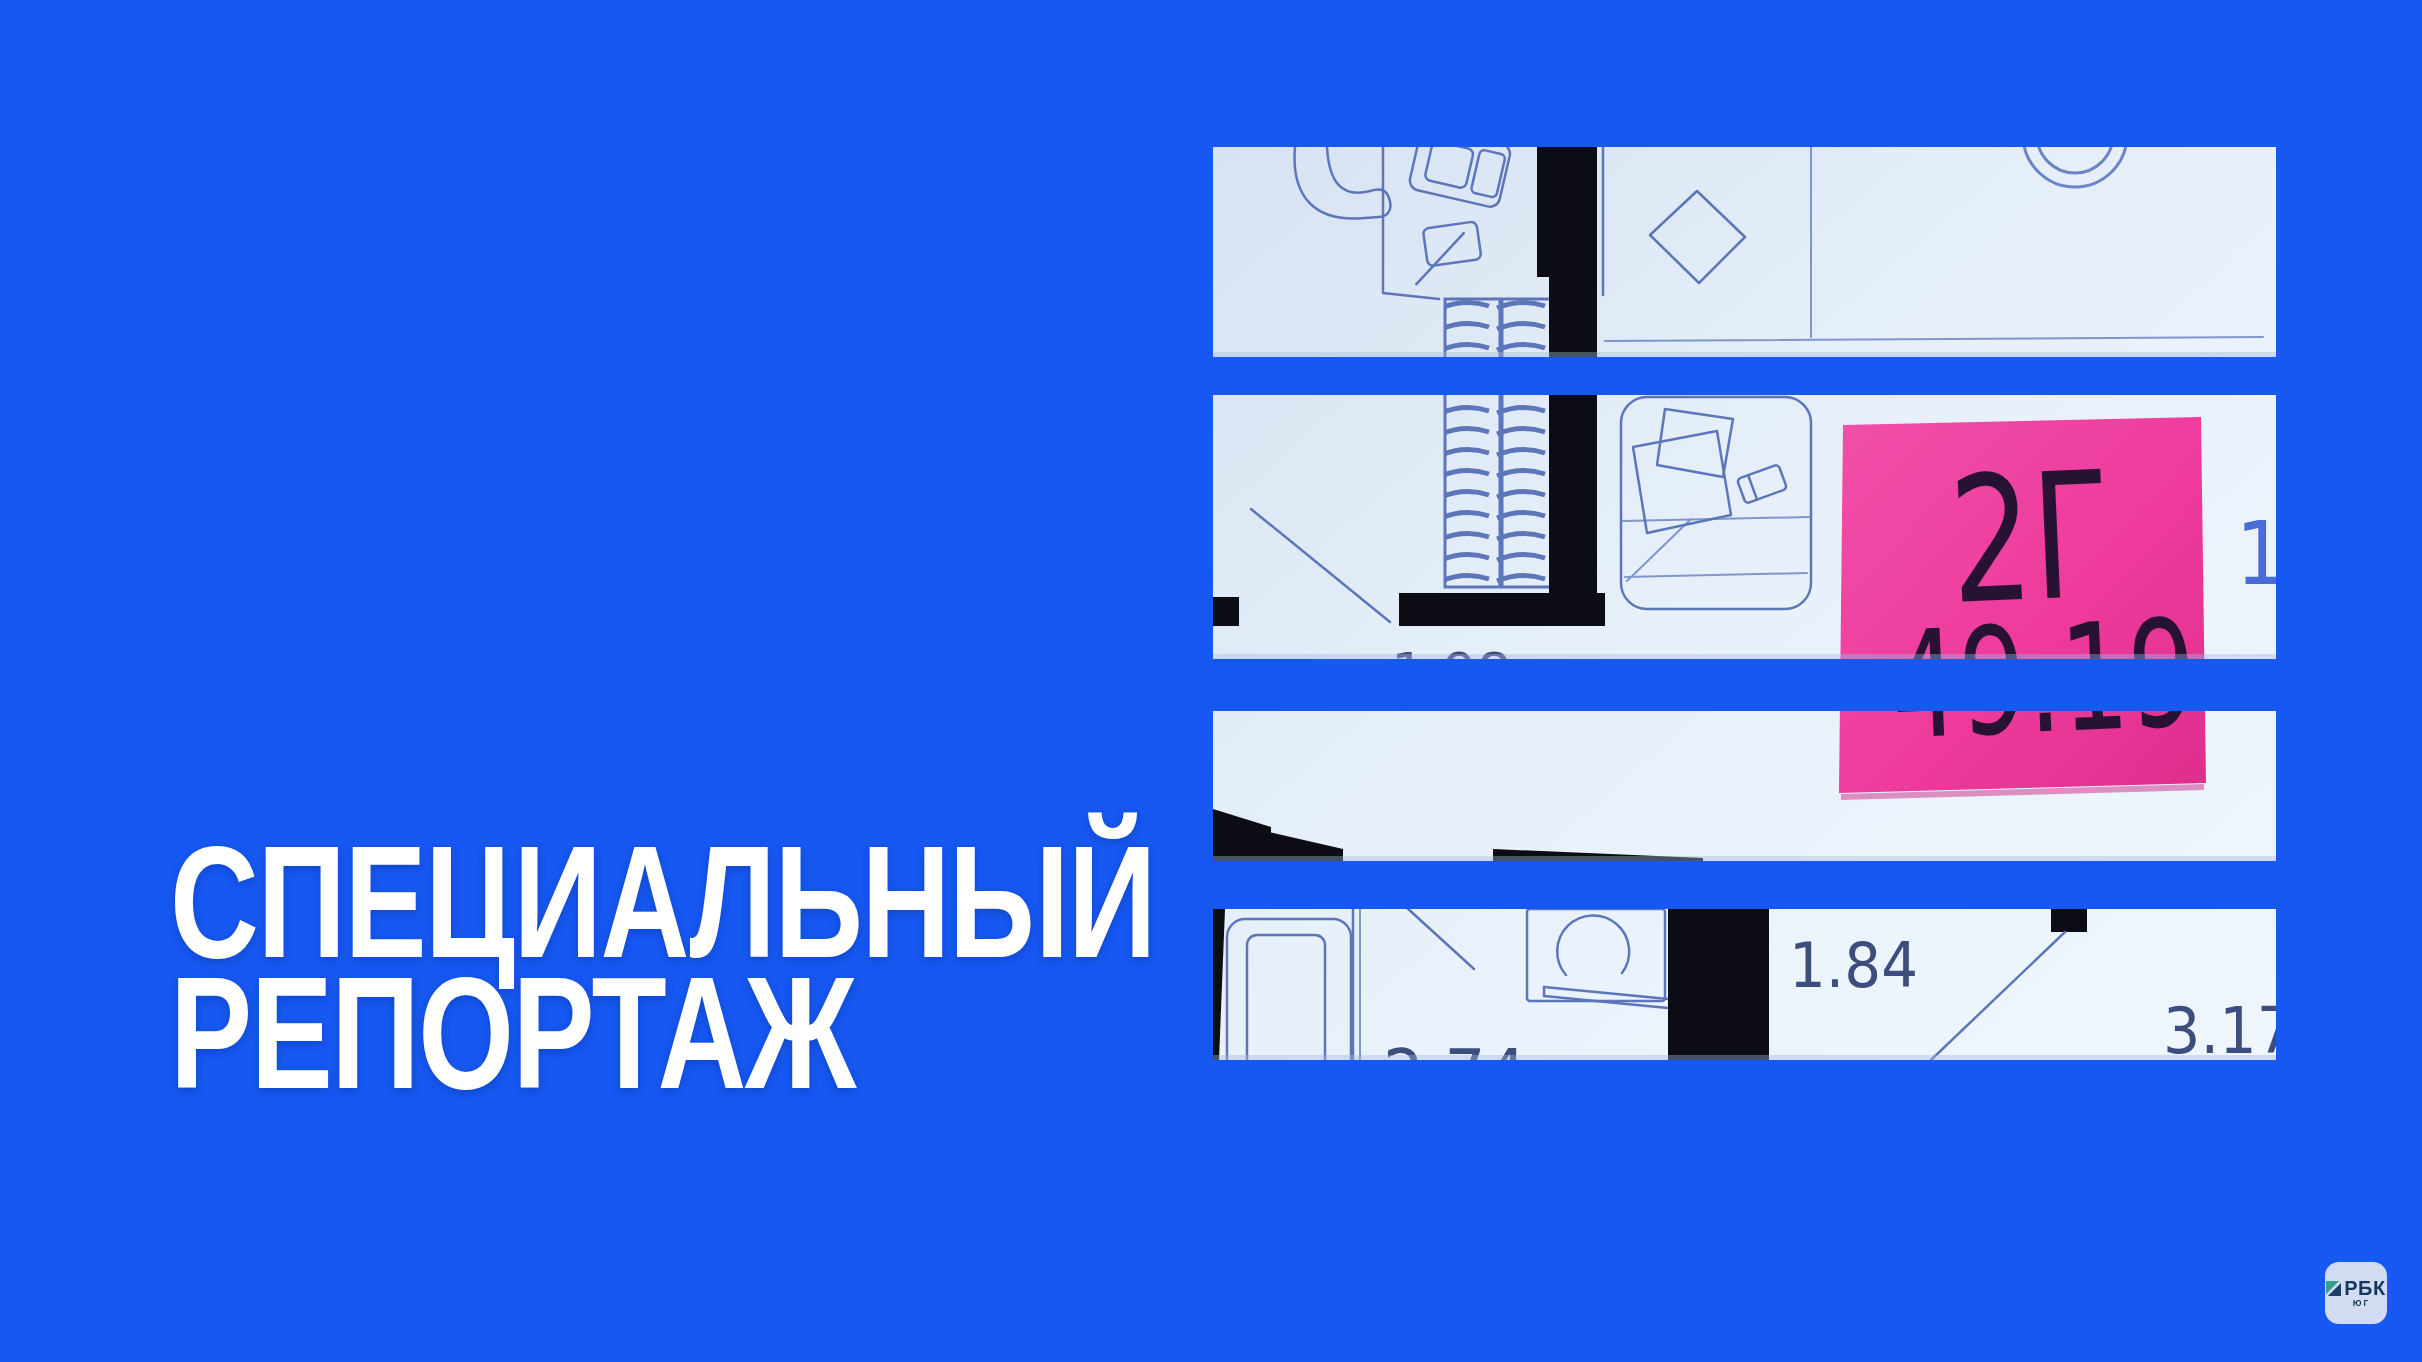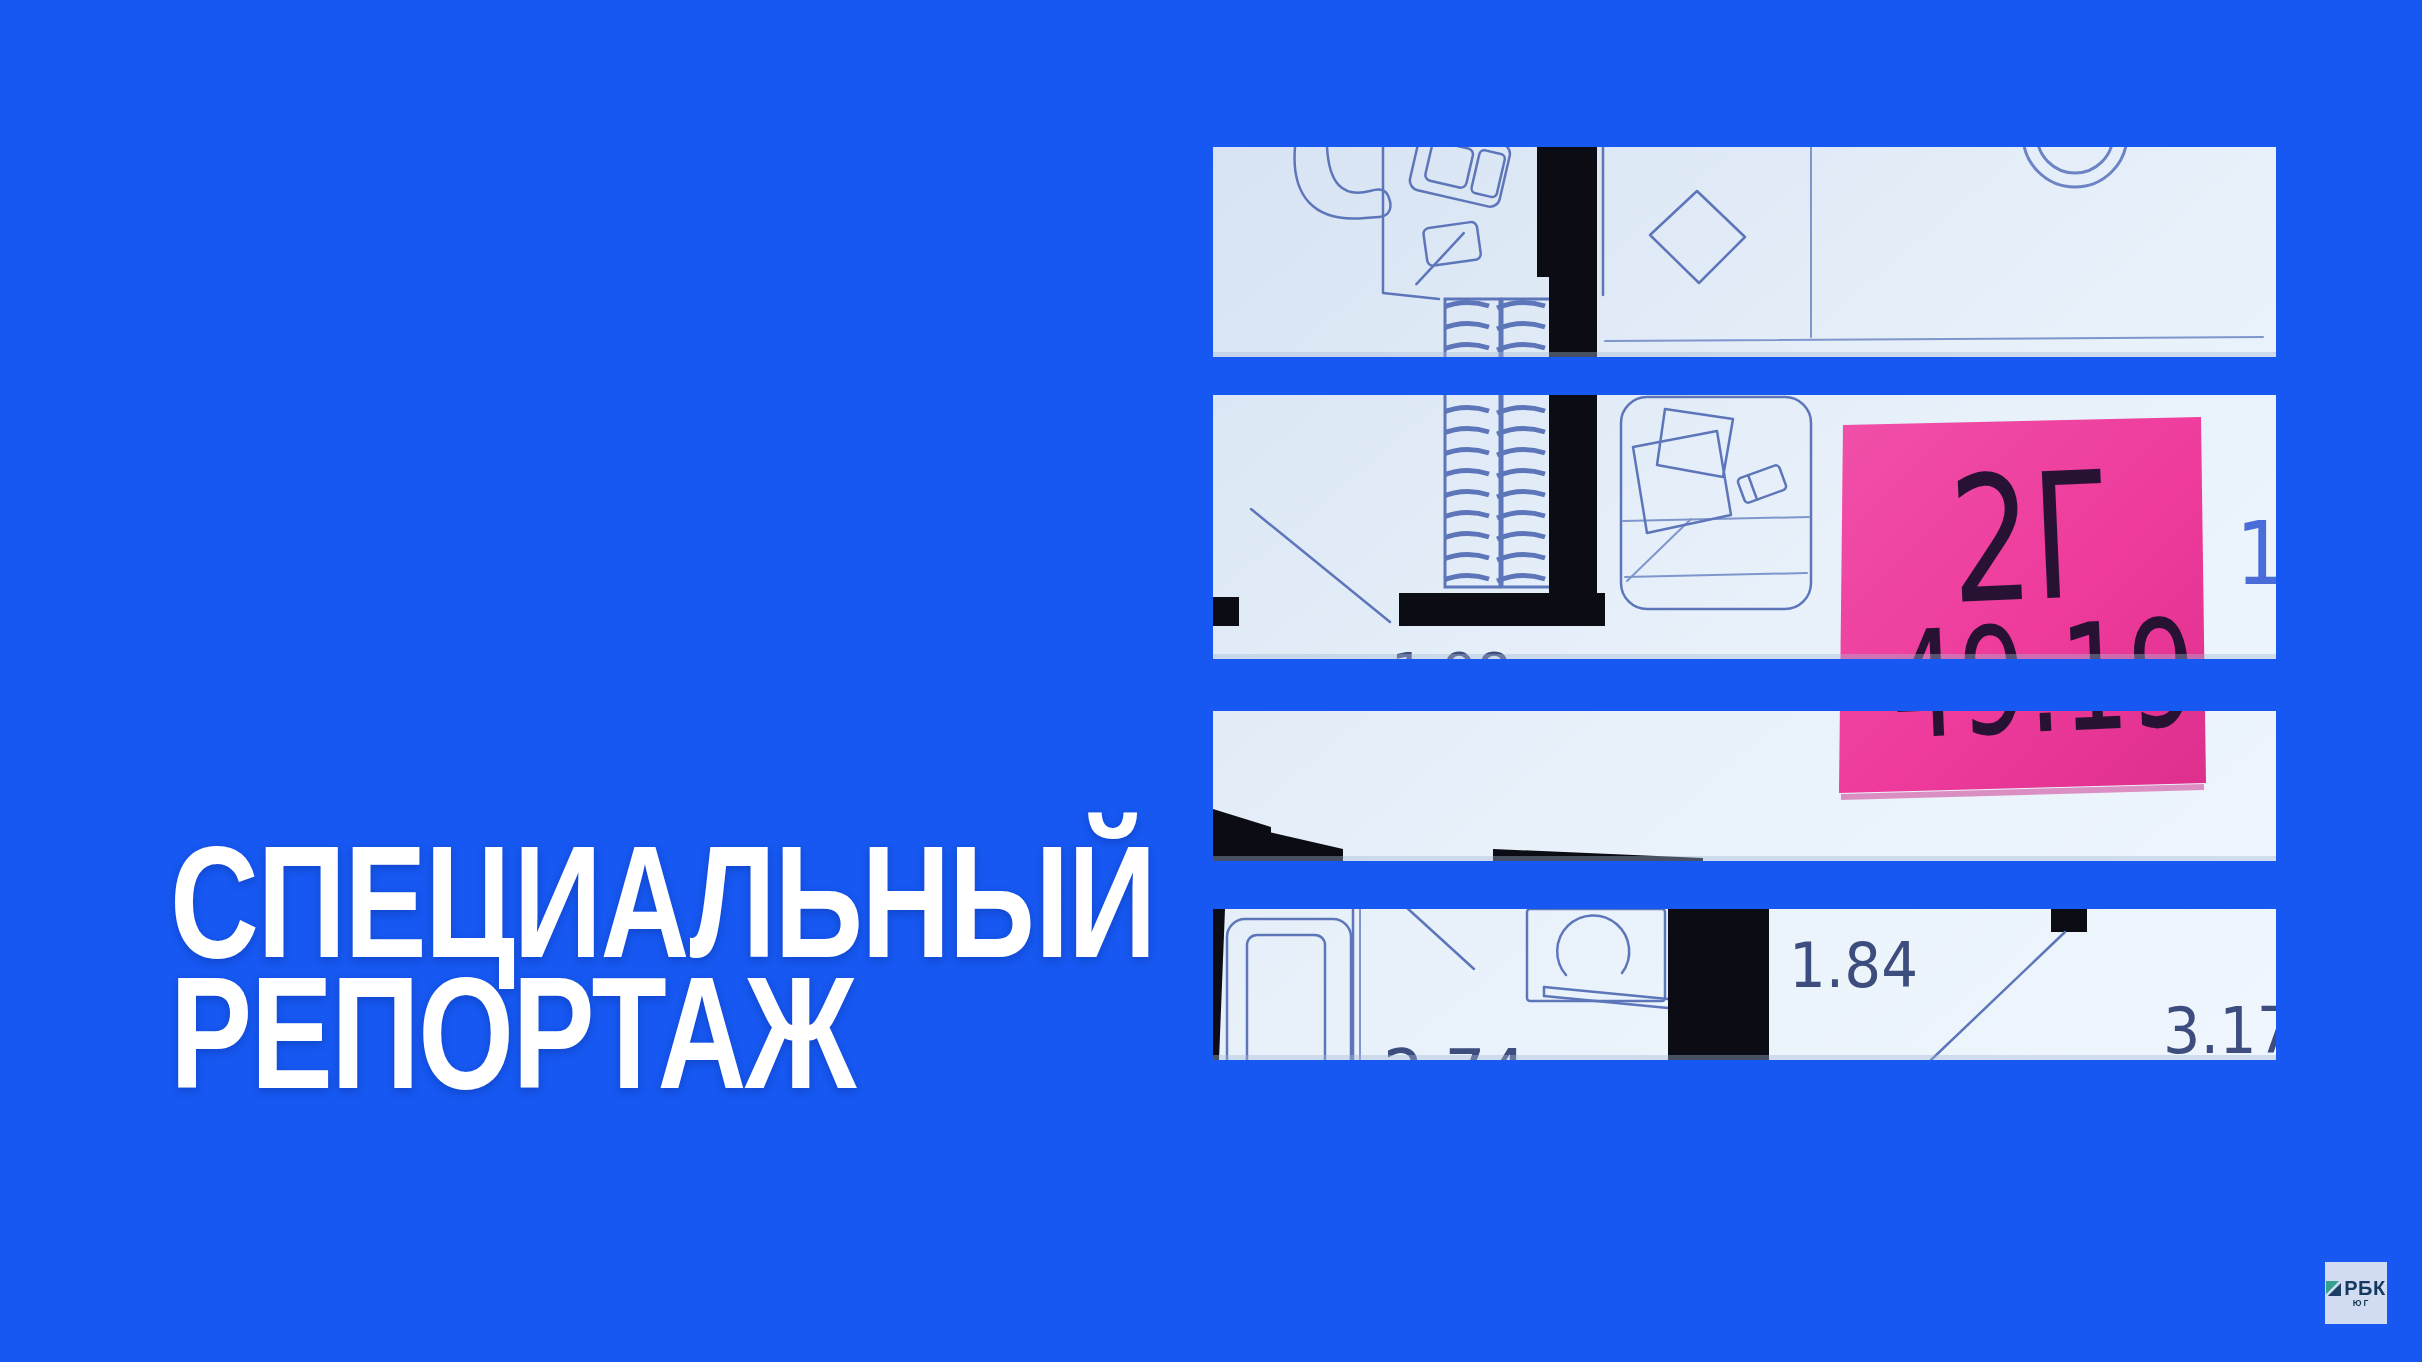--- a/index.html
+++ b/index.html
@@ -30,21 +30,21 @@
   .ln{stroke:var(--line);fill:none;stroke-width:2.5;stroke-linecap:round;stroke-linejoin:round;}
   .lnl{stroke:var(--line-light);fill:none;stroke-width:2;stroke-linecap:round;}
   .blk{fill:var(--blk);stroke:none;}
   .gapfill{fill:var(--bg);stroke:none;}
   .shade{fill:#a6b9d6;opacity:0.4;stroke:none;}
   .t-dim{font-family:"DejaVu Sans",sans-serif;fill:var(--dim);stroke:none;}
   .t-unit{font-family:"DejaVu Sans",sans-serif;fill:#271233;stroke:none;}
   .t-part{font-family:"DejaVu Sans",sans-serif;fill:#4a6cd8;stroke:none;}
   .logo-badge{
     position:absolute;left:2325px;top:1262px;width:62px;height:62px;
-    background:rgba(224,230,243,0.93);border-radius:0;
+    background:rgba(224,230,243,0.93);border-radius:14px;
     display:flex;flex-direction:column;align-items:center;justify-content:center;
   }
   .logo-row{display:flex;align-items:center;gap:3px;}
   .logo-brand{
     font-family:"Liberation Sans",sans-serif;font-weight:bold;font-size:20px;
     color:#133a5e;letter-spacing:0.5px;line-height:20px;
   }
   .logo-region{
     font-family:"Liberation Sans",sans-serif;font-weight:bold;font-size:8.5px;
     color:#16384f;letter-spacing:2px;margin-left:11px;margin-top:1px;line-height:9px;

